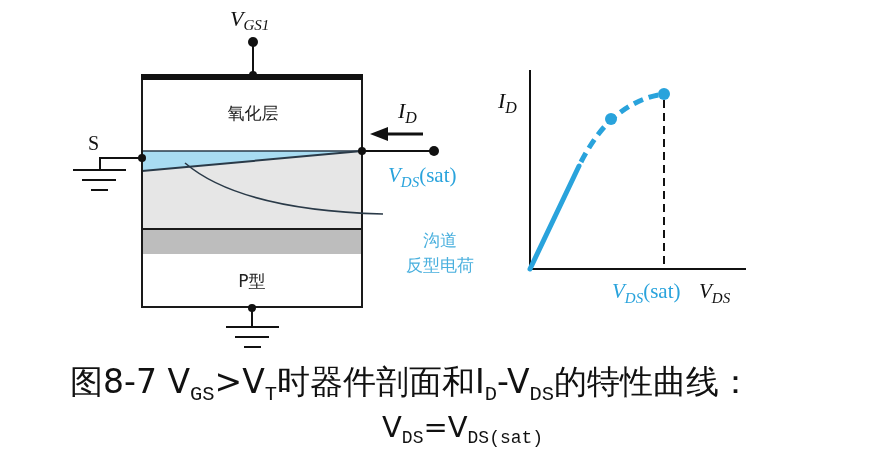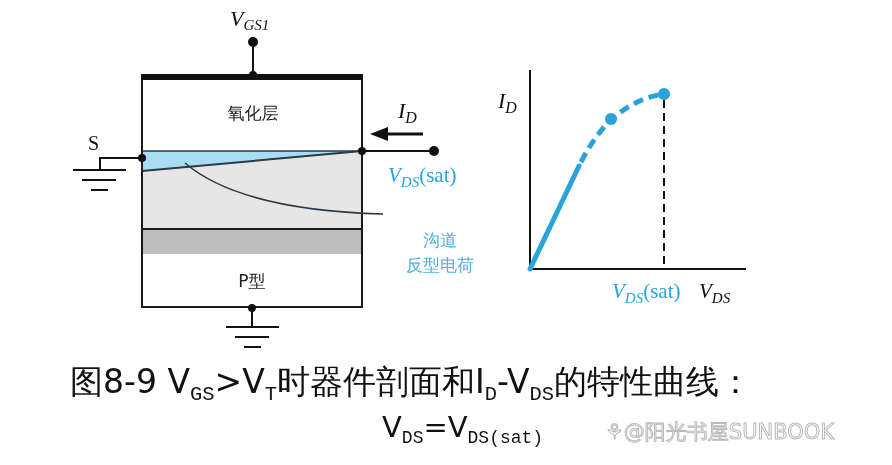--- a/index.html
+++ b/index.html
@@ -100,18 +100,17 @@
 
       <line x1="664" y1="100" x2="664" y2="269" stroke="#111" stroke-width="2" stroke-dasharray="8,5"></line>
 
       <text x="612" y="298" font-size="21" fill="#29a3dc"><tspan font-style="italic">V</tspan><tspan font-size="15" font-style="italic" dy="5">DS</tspan><tspan dy="-5">(sat)</tspan></text>
       <text x="699" y="298" font-size="21" font-style="italic" fill="#111"><tspan>V</tspan><tspan font-size="15" dy="5">DS</tspan></text>
     </g>
   </svg>
 
   
   <div class="caption">
-    <div class="caption-line1"><span>图8-9 V</span><span class="sub">GS</span><span>&gt;V</span><span class="sub">T</span><span>时器件剖面和I</span><span class="sub">D</span><span>-V</span><span class="sub">DS</span><span>的特性曲线：</span></div>
+    <div class="caption-line1"><span>图8-7 V</span><span class="sub">GS</span><span>&gt;V</span><span class="sub">T</span><span>时器件剖面和I</span><span class="sub">D</span><span>-V</span><span class="sub">DS</span><span>的特性曲线：</span></div>
     <div class="caption-line2"><span>V</span><span class="sub">DS</span><span>=V</span><span class="sub">DS(sat)</span></div>
   </div>
 
-  <div class="watermark">⚘@阳光书屋SUNBOOK</div>
 </div>
 
 </body></html>

